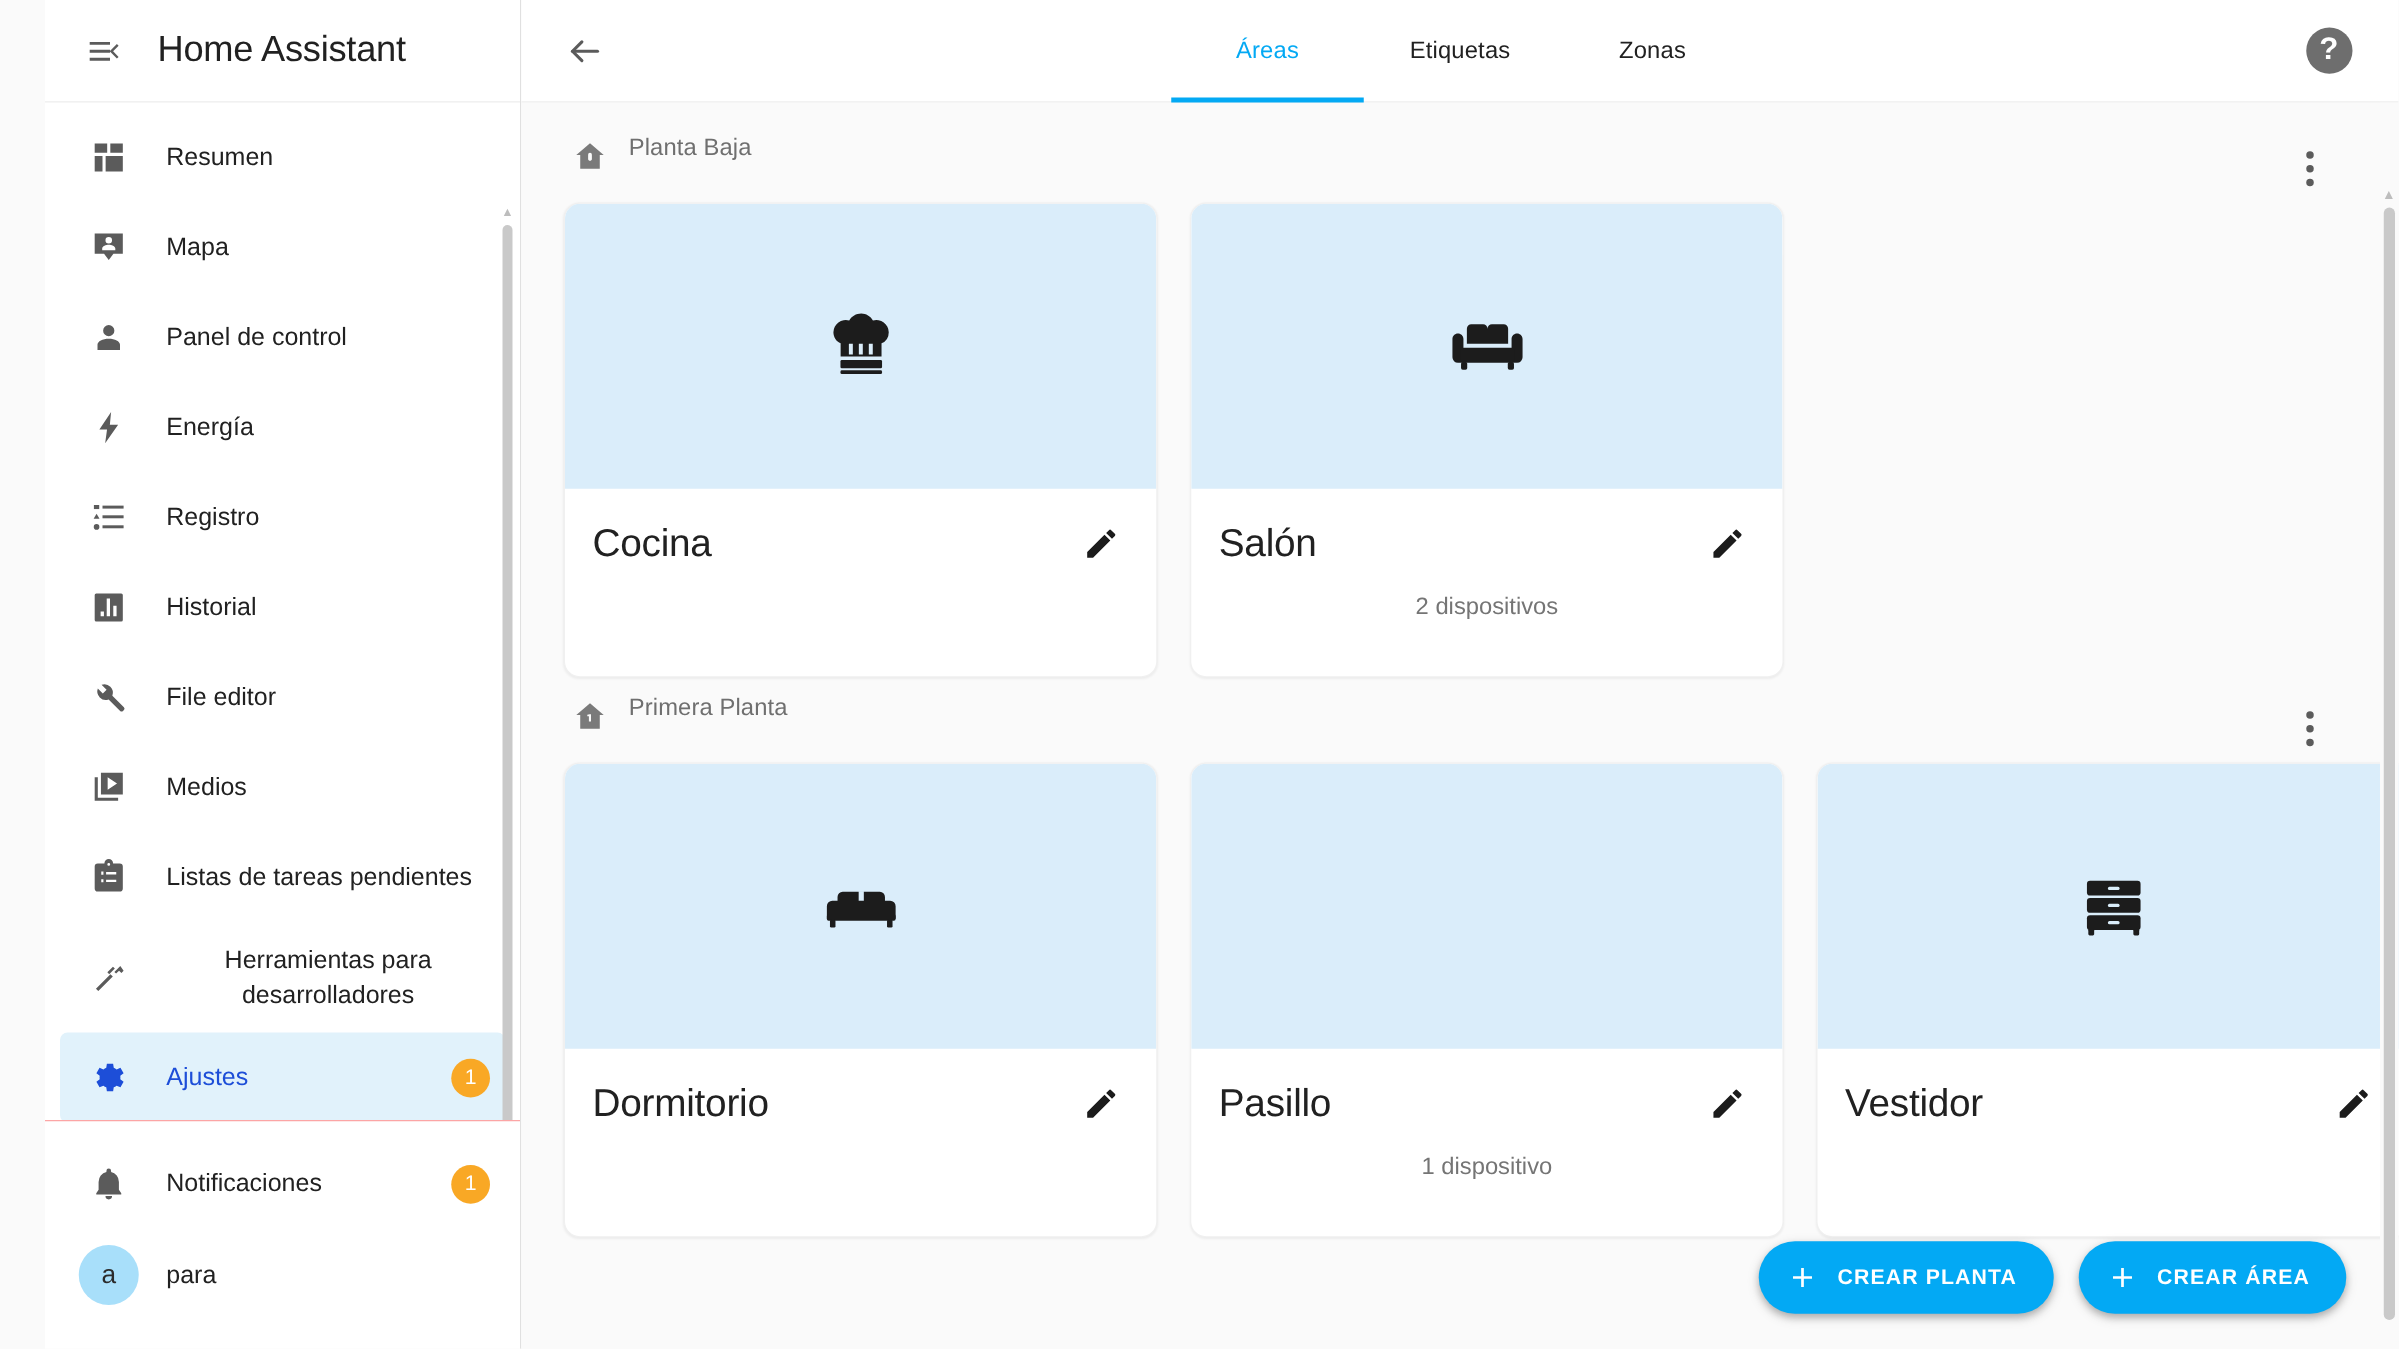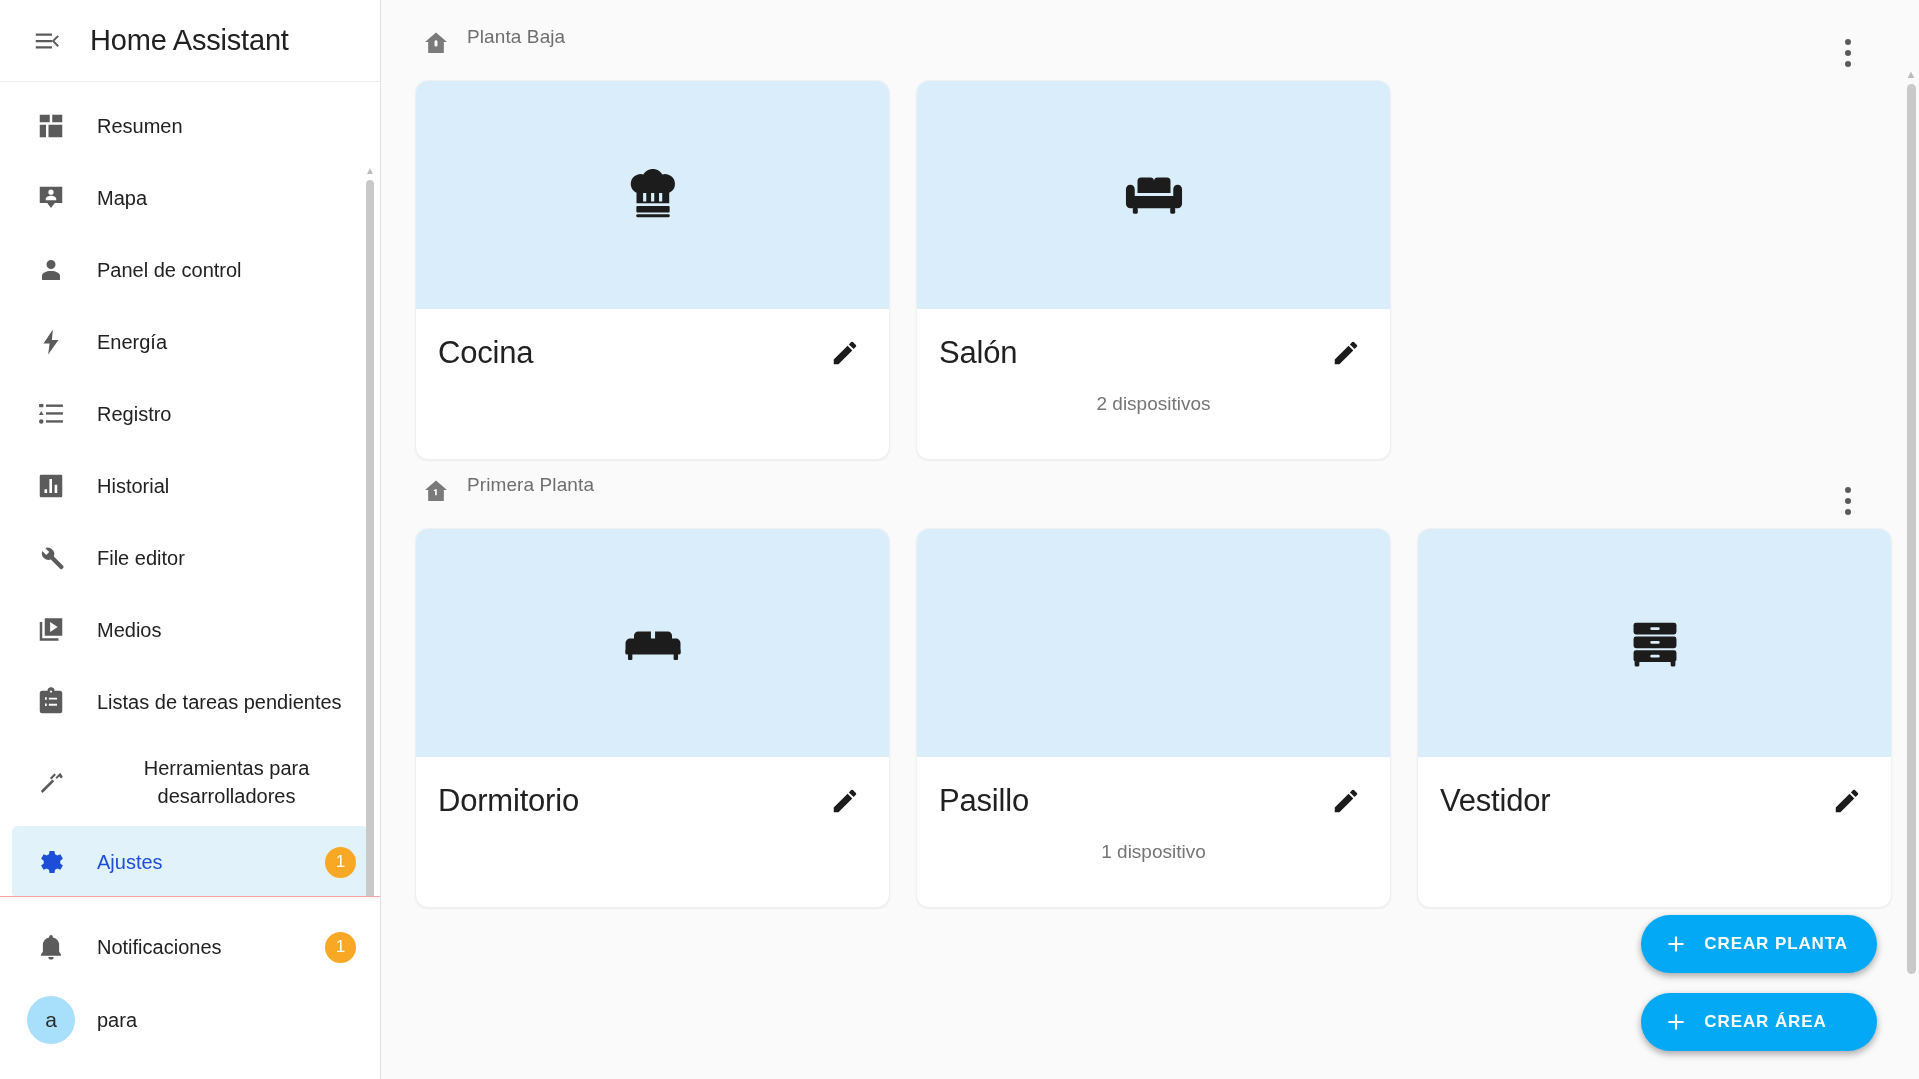--- a/index.html
+++ b/index.html
@@ -5,21 +5,21 @@
 <style>
   * { box-sizing: border-box; margin: 0; padding: 0; }
   html, body {
     width: 1919px; height: 1079px;
     overflow: hidden;
     font-family: "Liberation Sans", sans-serif;
     background: #fafafa;
     color: #212121;
     -webkit-font-smoothing: antialiased;
   }
-  .app { display: flex; width: 1919px; height: 1079px; }
+  .app { display: flex; width: 1919px; height: 1079px; padding-left: 36px; }
 
   
   .sidebar {
     width: 381px;
     height: 1079px;
     background: #ffffff;
     border-right: 1px solid #e0e0e0;
     display: flex;
     flex-direction: column;
     position: relative;
@@ -315,21 +315,20 @@
   .cscroll-arrow.up { top: 68px; }
 
   
   .fabs {
     position: absolute;
     right: 42px;
     bottom: 28px;
     display: flex;
     gap: 20px;
     z-index: 20;
-    flex-direction: column;
   }
   .fab {
     height: 58px;
     border-radius: 29px;
     background: #03a9f4;
     color: #ffffff;
     display: flex;
     align-items: center;
     padding: 0 29px 0 22px;
     box-shadow: 0 3px 6px rgba(0,0,0,0.22), 0 3px 10px rgba(0,0,0,0.14);
@@ -488,20 +487,44 @@
       </div>
       <div class="sb-item user">
         <span class="avatar">a</span>
         <span class="lbl">para</span>
       </div>
     </div>
   </aside>
 
   <section class="main">
 
+    <header class="topbar">
+      <div class="back-btn">
+        <svg width="30" height="30" viewBox="0 0 24 24" fill="none" stroke="currentColor" stroke-width="2" stroke-linecap="round" stroke-linejoin="round">
+            <path d="M20 12H4"></path>
+            <path d="M10 6l-6 6 6 6"></path>
+          </svg>
+      </div>
+
+      <nav class="tabs">
+        <div class="tab active">
+          <span>Áreas</span>
+        </div>
+        <div class="tab">
+          <span>Etiquetas</span>
+        </div>
+        <div class="tab">
+          <span>Zonas</span>
+        </div>
+      </nav>
+
+      <div class="help-btn">
+        <span class="help-circle">?</span>
+      </div>
+    </header>
 
     <div class="content">
       <div class="content-inner">
 
         <div class="floor">
           <div class="floor-head">
             <span class="floor-icon">
               <svg width="28" height="28" viewBox="0 0 24 24" fill="currentColor">
                 <path d="M12 3L2.6 11.1h2.7v9.4h13.4v-9.4h2.7L12 3zm0 6.6c.72 0 1.25.5 1.25 1.25v3c0 .75-.53 1.25-1.25 1.25s-1.25-.5-1.25-1.25v-3c0-.75.53-1.25 1.25-1.25z"></path>
                 <rect x="11.1" y="11.2" width="1.8" height="3.2" fill="#fafafa"></rect>

